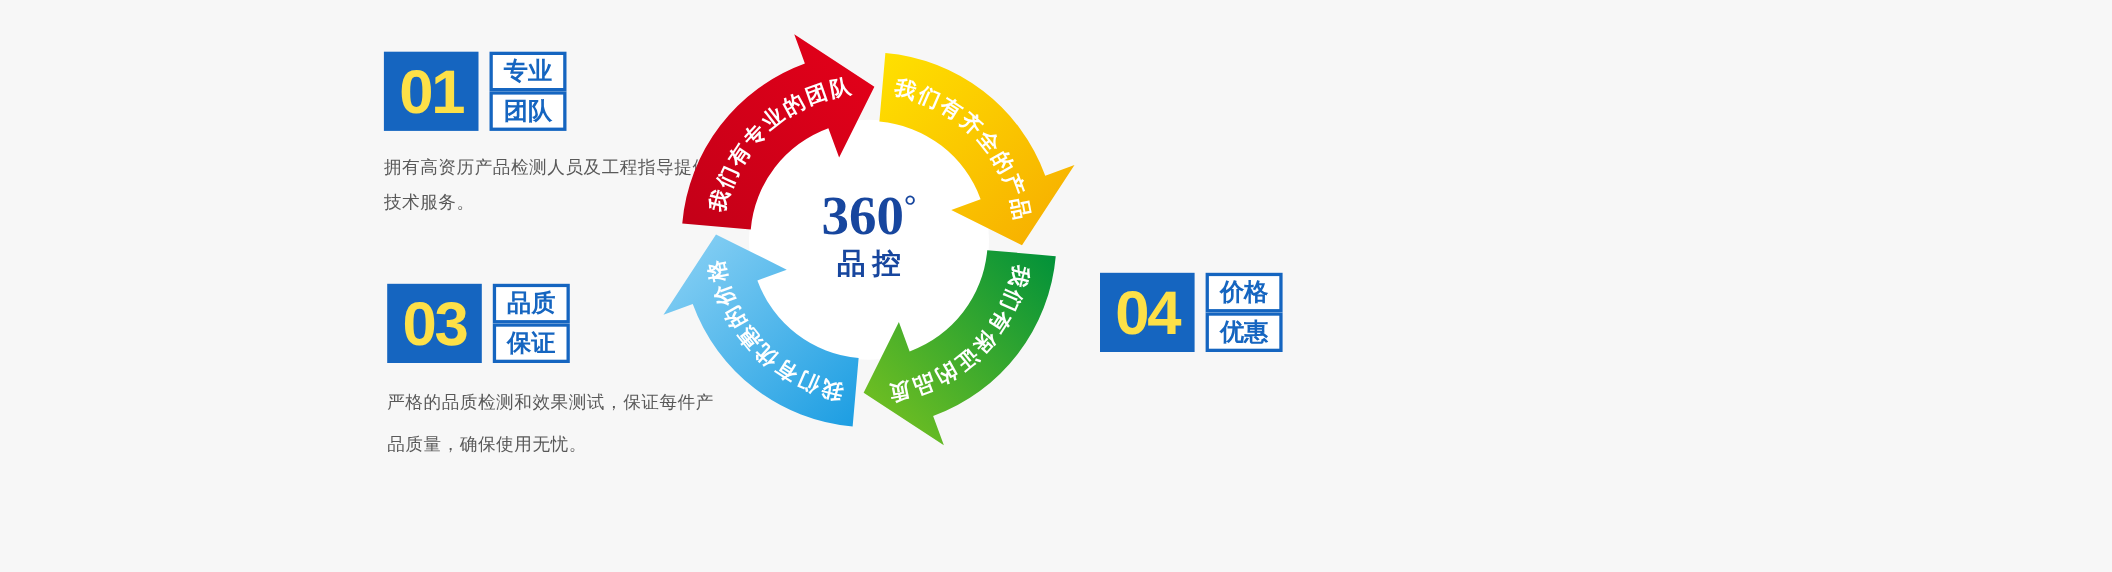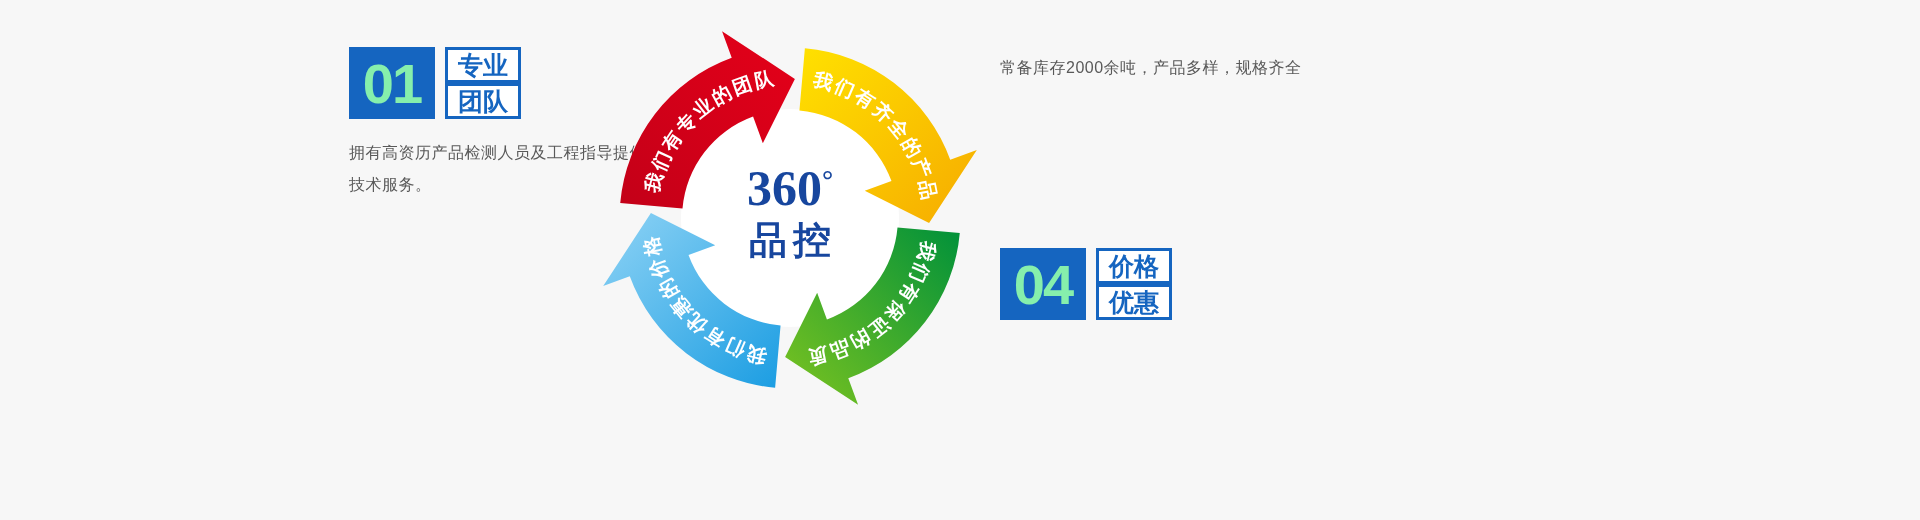--- a/index.html
+++ b/index.html
@@ -15,30 +15,30 @@
   .item { position:absolute; }
   .item-01 { left:349px; top:47px; }
   .item-02 { left:1000px; top:40px; }
   .item-03 { left:352px; top:258px; }
   .item-04 { left:1000px; top:248px; }
 
   .item-head { display:flex; align-items:stretch; }
   .num {
     width:86px; height:72px;
     background: var(--accent, #1565c0);
-    color:#86efac;
+    color:#fde047;
     font-size:56px; font-weight:bold; letter-spacing:-2px;
     display:flex; align-items:center; justify-content:center;
   }
   .titles { display:flex; flex-direction:column; justify-content:space-between; margin-left:10px; }
   .tbox {
     border:3px solid var(--accent, #1565c0);
     color: var(--accent, #1565c0);
     background:#fff;
-    font-weight:bold; font-size:25px; line-height:28px;
+    font-weight:bold; font-size:22px; line-height:28px;
     padding:1px 10px; text-align:center;
   }
   .desc {
     margin-top:18px;
     color: var(--desc-text, #595959);
     font-size:16px; line-height:2.0; letter-spacing:0.5px;
   }
   .desc.narrow { width:308px; }
   .desc.wide { white-space:nowrap; margin-top:12px; }
   .item-03 .desc { line-height:2.4; }
@@ -52,42 +52,51 @@
     transform: translate(-50%, -50%);
     text-align:center;
     color: var(--center-blue, #17469e);
     margin-top: 12px;
   }
   .c360 {
     font-family:"Liberation Serif", serif;
     font-size:50px; font-weight:bold; line-height:1.0;
   }
   .c360 .deg { font-size:28px; position:relative; top:-16px; }
-  .ckong { font-size:38px; font-weight:bold; letter-spacing:6px; margin-top:2px; text-indent:6px; }
+  .ckong { font-size:26px; font-weight:bold; letter-spacing:6px; margin-top:2px; text-indent:6px; }
 </style>
 </head>
 <body>
 
 <div class="stage">
 
   <div class="item item-01">
     <div class="item-head">
       <div class="num">01</div>
       <div class="titles">
         <div class="tbox">专业</div>
         <div class="tbox">团队</div>
       </div>
     </div>
     <div class="desc narrow">拥有高资历产品检测人员及工程指导提供技术服务。</div>
   </div>
 
   <div class="item item-02">
-    <div class="desc wide">常备库存2000余吨，产品多样，规格齐全</div>
   </div>
 
+  <div class="item item-03">
+    <div class="item-head">
+      <div class="num">03</div>
+      <div class="titles">
+        <div class="tbox">品质</div>
+        <div class="tbox">保证</div>
+      </div>
+    </div>
+    <div class="desc narrow">严格的品质检测和效果测试，保证每件产品质量，确保使用无忧。</div>
+  </div>
 
   <div class="item item-04">
     <div class="item-head">
       <div class="num">04</div>
       <div class="titles">
         <div class="tbox">价格</div>
         <div class="tbox">优惠</div>
       </div>
     </div>
   </div>

